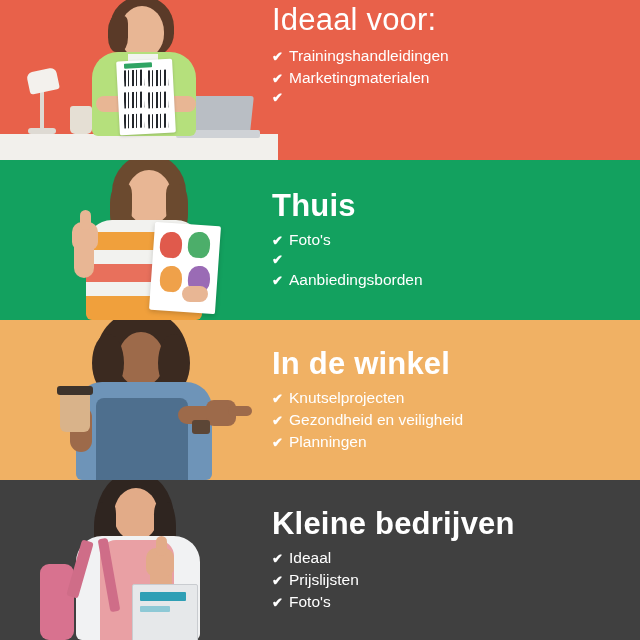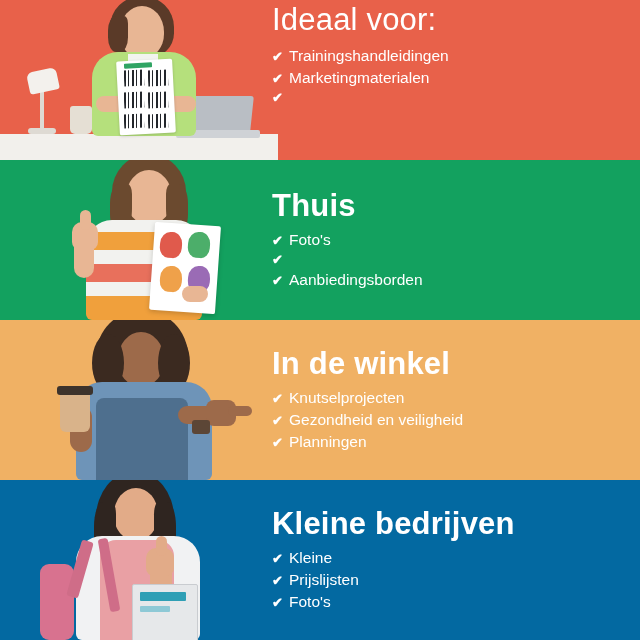--- a/index.html
+++ b/index.html
@@ -17,21 +17,21 @@
     overflow: hidden;
   }
   .band {
     position: relative;
     width: 640px;
     overflow: hidden;
   }
   .band-1 { height: 160px; background: #e8614a; }
   .band-2 { height: 160px; background: #13a15f; }
   .band-3 { height: 160px; background: #f0b164; }
-  .band-4 { height: 160px; background: #0369a1; }
+  .band-4 { height: 160px; background: #404040; }
 
   
   .text-block {
     position: absolute;
     left: 272px;
     top: 0;
     height: 100%;
     width: 360px;
     display: flex;
     flex-direction: column;
@@ -414,21 +414,21 @@
       <div class="bag" style="left:132px; top:104px; width:64px; height:56px;"></div>
       <div class="bag-label" style="left:140px; top:112px; width:46px; height:9px;"></div>
       <div class="bag-label" style="left:140px; top:126px; width:30px; height:6px; background:#8ec9d6;"></div>
     </div>
 
     <div class="text-block">
       <h2 class="heading">Kleine bedrijven</h2>
       <ul class="bullets">
         <li>
           <span class="check">✔</span>
-          <span>Kleine</span>
+          <span>Ideaal</span>
         </li>
         <li>
           <span class="check">✔</span>
           <span>Prijslijsten</span>
         </li>
         <li>
           <span class="check">✔</span>
           <span>Foto's</span>
         </li>
       </ul>

